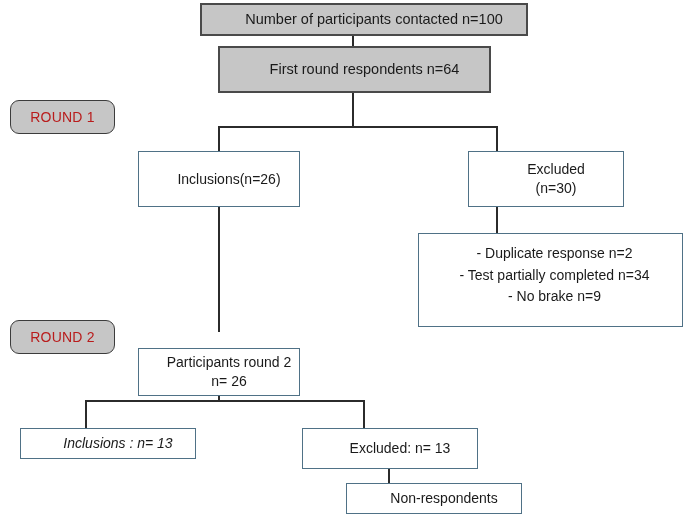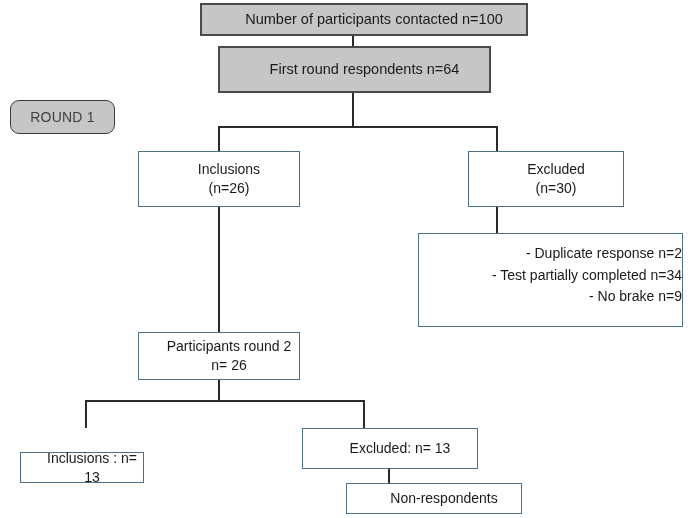--- a/index.html
+++ b/index.html
@@ -17,21 +17,20 @@
     height: 518px;
     background: #ffffff;
     overflow: hidden;
   }
   .node {
     position: absolute;
     box-sizing: border-box;
     display: flex;
     align-items: center;
     justify-content: center;
-    text-align: center;
     color: #1a1a1a;
     line-height: 1.35;
     padding-left: 20px;
   }
   .gray-node {
     background: #c6c6c6;
     border: 2px solid #4a4a4a;
     font-size: 14.5px;
   }
   .white-node {
@@ -42,50 +41,53 @@
   .round-badge {
     position: absolute;
     box-sizing: border-box;
     background: #c6c6c6;
     border: 1.8px solid #3c3c3c;
     border-radius: 9px;
     display: flex;
     align-items: center;
     justify-content: center;
     font-size: 14px;
-    color: #404040;
+    color: #b91c1c;
     letter-spacing: 0.2px;
   }
   .reason-node {
     position: absolute;
     box-sizing: border-box;
     background: #ffffff;
     border: 1.6px solid #4f7186;
     font-size: 14px;
     color: #1a1a1a;
     padding: 9px 0 0 8px;
     line-height: 1.55;
-    text-align: right;
+    text-align: center;
   }
   .reason-line { display: block; white-space: nowrap; }
   .conn {
     position: absolute;
     background: #2b2b2b;
   }
   .conn.v { width: 2px; }
   .conn.h { height: 2px; }
   .node-text { display: block; }
 </style>
 </head>
 <body>
 
 <div id="flowchart">
 
   <div class="round-badge" style="left:10px; top:100px; width:105px; height:34px;">
     <span>ROUND 1</span>
+  </div>
+  <div class="round-badge" style="left:10px; top:320px; width:105px; height:34px;">
+    <span>ROUND 2</span>
   </div>
 
   <div class="conn v" style="left:352px; top:35px; height:11px;"></div>
 
   <div class="conn v" style="left:352px; top:92px; height:35px;"></div>
   <div class="conn h" style="left:218px; top:126px; width:280px;"></div>
   <div class="conn v" style="left:218px; top:126px; height:25px;"></div>
   <div class="conn v" style="left:496px; top:126px; height:25px;"></div>
 
   <div class="conn v" style="left:496px; top:207px; height:27px;"></div>
@@ -100,42 +102,42 @@
   <div class="conn v" style="left:388px; top:459px; height:24px;"></div>
 
   <div class="node gray-node" style="left:200px; top:3px; width:328px; height:33px;">
     <span class="node-text">Number of participants contacted n=100</span>
   </div>
 
   <div class="node gray-node" style="left:218px; top:46px; width:273px; height:47px;">
     <span class="node-text">First round respondents n=64</span>
   </div>
 
-  <div class="node white-node" style="left:138px; top:151px; width:162px; height:56px; flex-direction:column;">
+  <div class="node white-node" style="left:138px; top:151px; width:162px; height:56px; flex-direction:row;">
     <span class="node-text">Inclusions</span>
     <span class="node-text">(n=26)</span>
   </div>
 
   <div class="node white-node" style="left:420px; top:151px; width:156px; height:56px; flex-direction:column;margin-left:48px;">
     <span class="node-text">Excluded</span>
     <span class="node-text">(n=30)</span>
   </div>
 
   <div class="reason-node" style="left:418px; top:233px; width:265px; height:94px;">
     <span class="reason-line">- Duplicate response n=2</span>
     <span class="reason-line">- Test partially completed n=34</span>
     <span class="reason-line">- No brake n=9</span>
   </div>
 
-  <div class="node white-node" style="left:138px; top:332px; width:162px; height:48px; flex-direction:column;">
+  <div class="node white-node" style="left:138px; top:348px; width:162px; height:48px; flex-direction:column;">
     <span class="node-text">Participants round 2</span>
     <span class="node-text">n= 26</span>
   </div>
 
-  <div class="node white-node" style="left:20px; top:452px; width:124px; height:31px;">
+  <div class="node white-node" style="left:20px; top:428px; width:176px; height:31px;font-style:italic;">
     <span class="node-text">Inclusions : n= 13</span>
   </div>
 
   <div class="node white-node" style="left:302px; top:428px; width:176px; height:41px;">
     <span class="node-text">Excluded: n= 13</span>
   </div>
 
   <div class="node white-node" style="left:302px; top:483px; width:176px; height:31px;margin-left:44px;">
     <span class="node-text">Non-respondents</span>
   </div>

